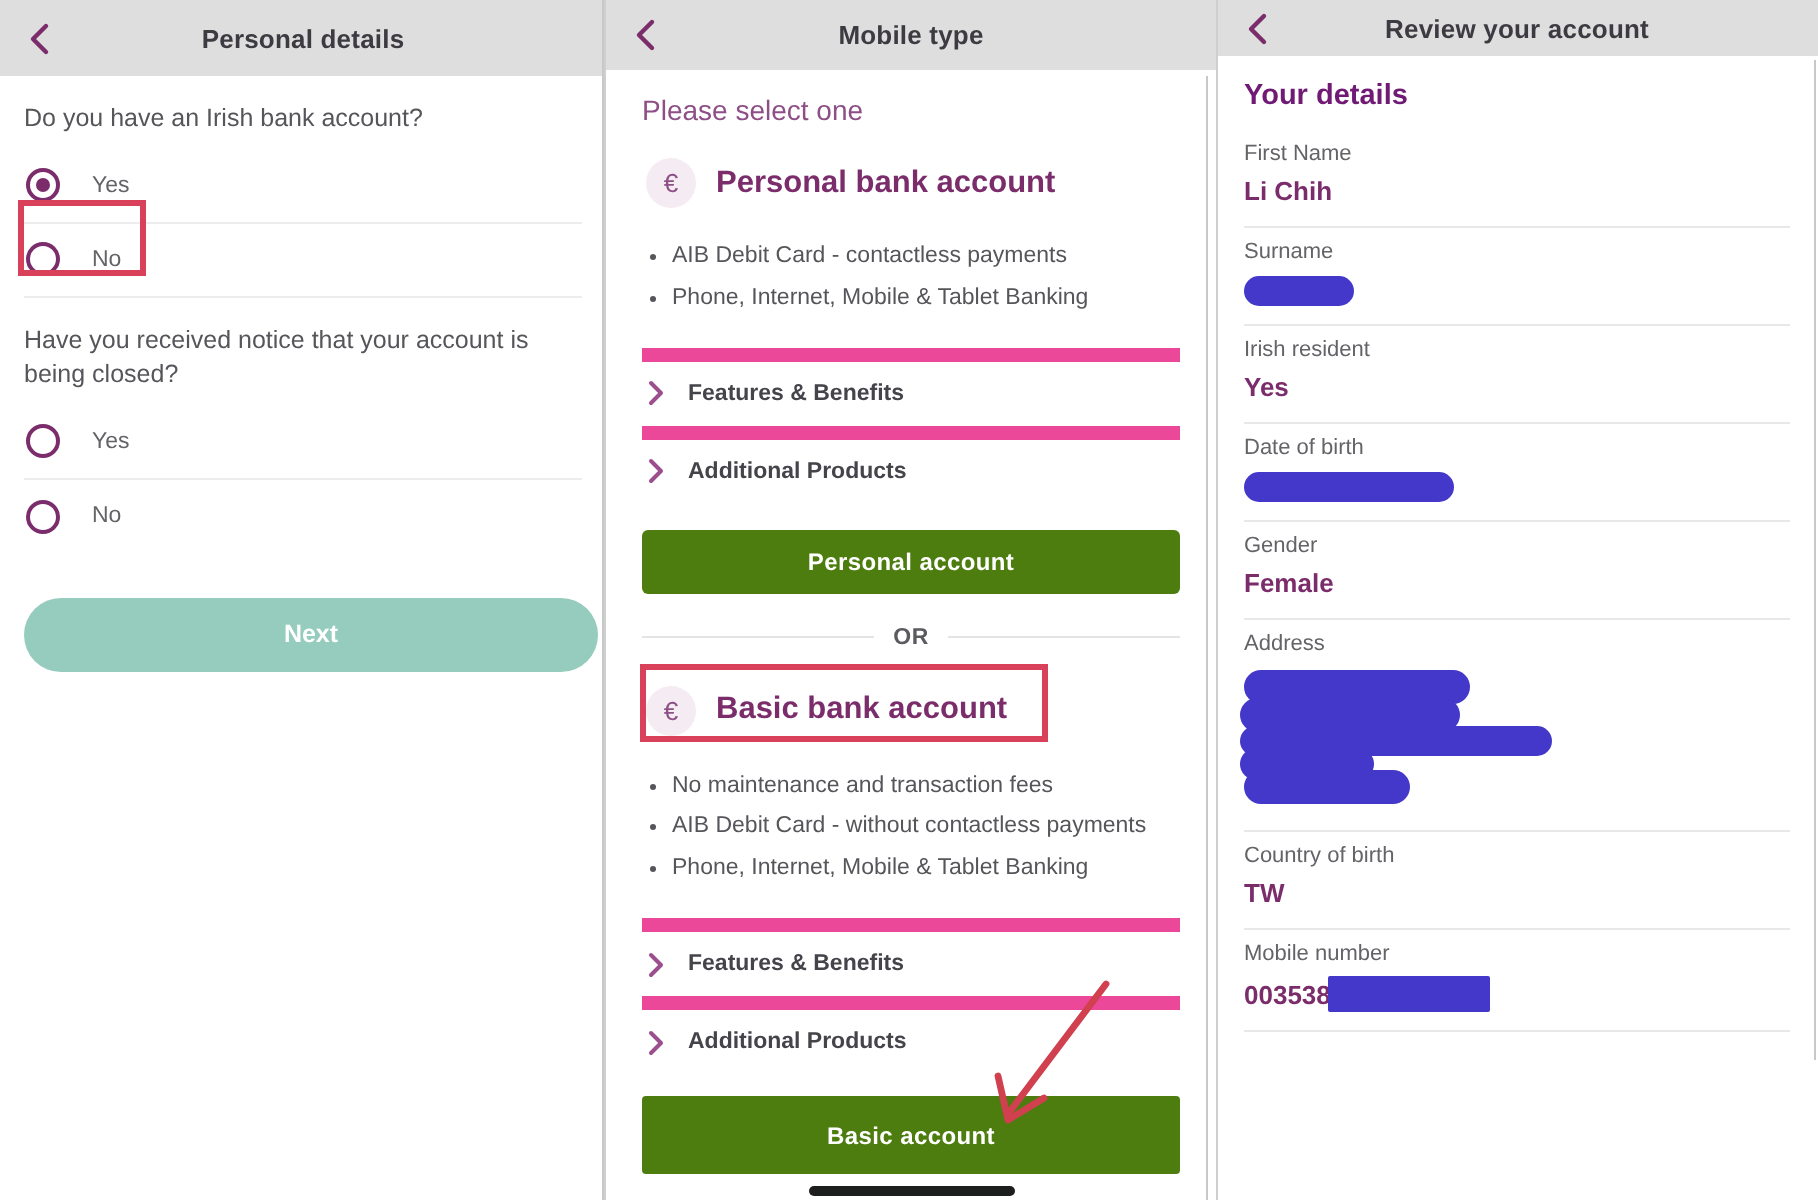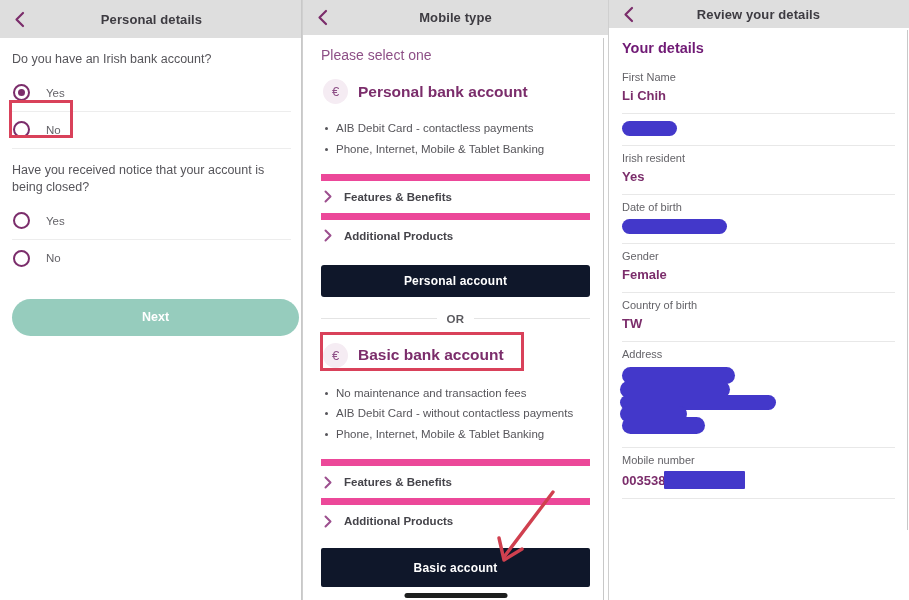--- a/index.html
+++ b/index.html
@@ -185,21 +185,21 @@
     width: 10px; flex: 0 0 auto;
   }
   .expand-label {
     font-size: 11.5px;
     color: #45444a;
     font-weight: 600;
   }
   .btn-green {
     width: 100%;
     height: 32px;
-    background: #0f172a;
+    background: #4d7c0f;
     color: #ffffff;
     border: none;
     border-radius: 3px;
     font-size: 12px;
     font-weight: 700;
     display: flex; align-items: center; justify-content: center;
     cursor: pointer;
     font-family: "Liberation Sans", sans-serif;
     letter-spacing: .2px;
   }
@@ -422,71 +422,72 @@
 
   <div class="panel-divider" style="left:608px;"></div>
 
   <div class="panel panel-3">
     <div class="hdr hdr-3">
       <div class="back-chevron" style="left:11px;">
         <svg width="11" height="17" viewBox="0 0 11 17">
           <polyline points="9,2 2.5,8.5 9,15" fill="none" stroke="#7b2d6b" stroke-width="2.2" stroke-linecap="round" stroke-linejoin="round"></polyline>
         </svg>
       </div>
-      <span class="hdr-title">Review your details</span>
+      <span class="hdr-title">Review your account</span>
     </div>
 
     <div class="p3-body">
       <div class="your-details">Your details</div>
 
       <div class="detail-row">
         <div class="detail-label">First Name</div>
         <div class="detail-value">Li Chih</div>
       </div>
 
       <div class="detail-row">
+        <div class="detail-label">Surname</div>
         <div class="detail-value">
           <span class="redact" style="width:55px;height:15px;"></span>
         </div>
       </div>
 
       <div class="detail-row">
         <div class="detail-label">Irish resident</div>
         <div class="detail-value">Yes</div>
       </div>
 
       <div class="detail-row">
         <div class="detail-label">Date of birth</div>
         <div class="detail-value">
           <span class="redact" style="width:105px;height:15px;"></span>
         </div>
       </div>
 
       <div class="detail-row">
         <div class="detail-label">Gender</div>
         <div class="detail-value">Female</div>
-      </div>
-
-      <div class="detail-row">
-        <div class="detail-label">Country of birth</div>
-        <div class="detail-value">TW</div>
       </div>
 
       <div class="detail-row" style="padding-bottom:12px;">
         <div class="detail-label">Address</div>
         <div class="detail-value" style="position:relative;height:70px;">
           <span class="redact" style="position:absolute;left:0;top:2px;width:113px;height:17px;"></span>
           <span class="redact" style="position:absolute;left:-2px;top:16px;width:110px;height:17px;"></span>
           <span class="redact" style="position:absolute;left:-2px;top:30px;width:156px;height:15px;"></span>
           <span class="redact" style="position:absolute;left:-2px;top:41px;width:67px;height:16px;"></span>
           <span class="redact" style="position:absolute;left:0;top:52px;width:83px;height:17px;"></span>
         </div>
       </div>
 
       <div class="detail-row">
+        <div class="detail-label">Country of birth</div>
+        <div class="detail-value">TW</div>
+      </div>
+
+      <div class="detail-row">
         <div class="detail-label">Mobile number</div>
         <div class="detail-value mobile-val">
           <span>003538</span>
           <span class="redact sq" style="width:81px;height:18px;margin-left:-1px;"></span>
         </div>
       </div>
     </div>
 
     <div class="scroll-line" style="left:299px; top:30px; height:500px;"></div>
   </div>

